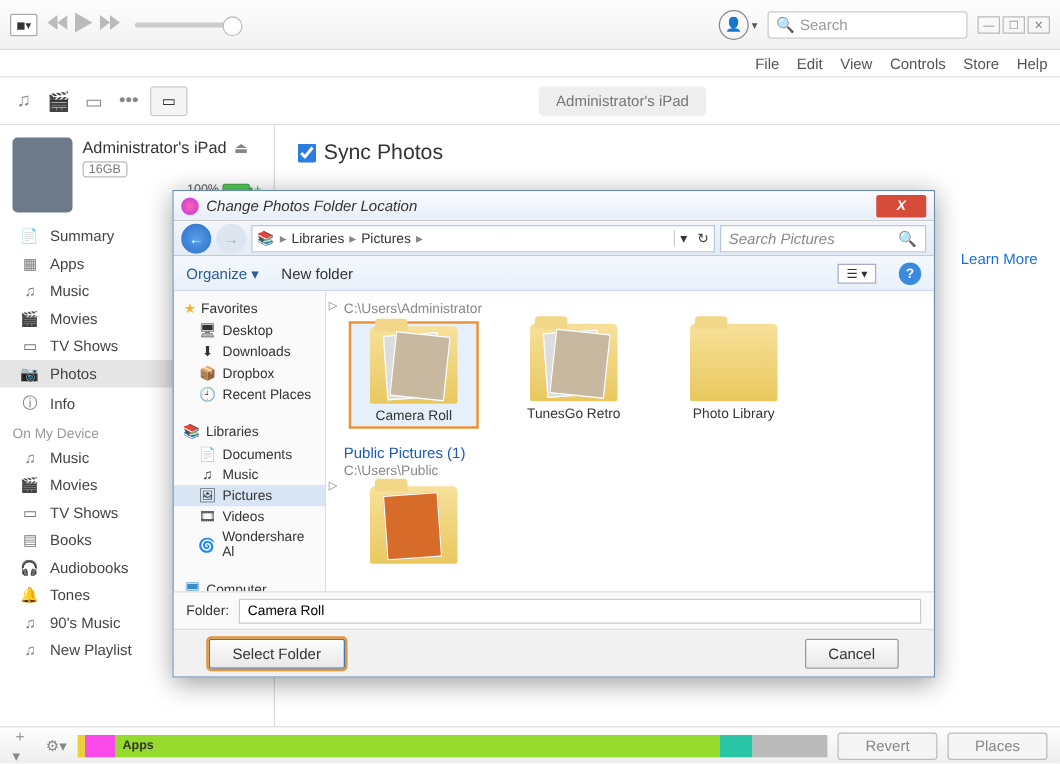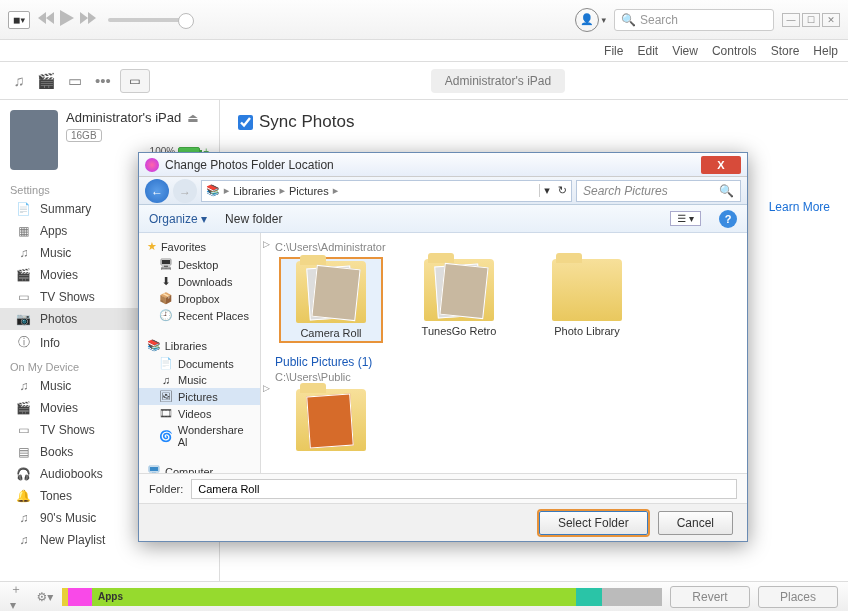--- a/index.html
+++ b/index.html
@@ -45,21 +45,21 @@
 .capacity { flex:1; height:18px; background:#e3e3e3; display:flex; overflow:hidden; position:relative; }
 .cap-seg { height:100%; }
 .cap-photos { background:#e8d038; width:6px; }
 .cap-apps { background:#f949e8; width:24px; }
 .cap-rest { background:#96da2e; flex:1; display:flex; align-items:center; padding-left:6px; font-size:10px; font-weight:bold; }
 .cap-tail1 { width:26px; background:#2ac4a7; }
 .cap-tail2 { width:60px; background:#bbb; }
 .ft-action { width:80px; height:22px; border:1px solid #bbb; background:#f5f5f5; border-radius:3px; display:flex; align-items:center; justify-content:center; color:#888; }
 
 .dialog { position:absolute; left:138px; top:152px; width:610px; height:390px; background:#fff; border:1px solid #6a8bb3; box-shadow:0 4px 20px rgba(0,0,0,.4); display:flex; flex-direction:column; }
-.dlg-title { height:24px; background:linear-gradient(#fbfcfe,#e7eef9); display:flex; align-items:center; padding:0 6px; font-size:12px; gap:6px; border-bottom:1px solid #ccc; }
+.dlg-title { height:24px; background:linear-gradient(#fbfcfe,#e7eef9); display:flex; align-items:center; padding:0 6px; font-size:12px; gap:6px; border-bottom:1px solid #ccc;font-style:italic; }
 .dlg-title .itunes-ic { width:14px; height:14px; border-radius:50%; background:radial-gradient(circle,#f6a,#b3e); }
 .dlg-close { margin-left:auto; width:40px; height:18px; background:#d74b3a; color:#fff; display:flex; align-items:center; justify-content:center; border-radius:2px; font-size:11px; font-weight:bold; }
 .dlg-nav { height:28px; background:linear-gradient(#f2f6fb,#e3ebf5); display:flex; align-items:center; padding:0 6px; gap:4px; border-bottom:1px solid #bcd; }
 .nav-back { width:24px; height:24px; border-radius:50%; background:radial-gradient(circle,#5a9de8,#2a6fc8); color:#fff; display:flex; align-items:center; justify-content:center; font-weight:bold; }
 .nav-fwd { width:24px; height:24px; border-radius:50%; background:#dde6f0; color:#aaa; display:flex; align-items:center; justify-content:center; }
 .breadcrumb { display:flex; align-items:center; gap:4px; flex:1; border:1px solid #b8c8dd; background:#fff; height:22px; padding:0 4px; font-size:11px; }
 .breadcrumb .sep { color:#888; }
 .dlg-search { width:165px; height:22px; border:1px solid #b8c8dd; background:#fff; display:flex; align-items:center; padding:0 6px; color:#888; font-style:italic;gap:39px; }
 .dlg-search .mag { margin-left:auto; color:#3a6db8; font-style:normal; }
 .dlg-toolbar { height:28px; background:linear-gradient(#f5f9fd,#e8f0f9); border-bottom:1px solid #cdd9e8; display:flex; align-items:center; padding:0 10px; gap:18px; font-size:12px; }
@@ -84,21 +84,21 @@
 .folder.sel { outline:2px solid #e8933a; background:#e6f0fb; padding:2px; }
 .folder-ic { width:70px; height:62px; position:relative; }
 .folder-back { position:absolute; inset:0; background:linear-gradient(#f7e09a,#e9c85e); border-radius:4px 4px 2px 2px; }
 .folder-back::before { content:""; position:absolute; top:-6px; left:4px; width:26px; height:10px; background:#f2d788; border-radius:3px 3px 0 0; }
 .thumb { position:absolute; left:12px; top:6px; width:44px; height:52px; background:#ddd; border:1px solid #fff; transform:rotate(-4deg); }
 .thumb2 { transform:rotate(6deg); left:18px; background:#c8b8a0; }
 .folder-lbl { font-size:11px; margin-top:4px; text-align:center; }
 .dlg-footer-row { height:30px; border-top:1px solid #ddd; display:flex; align-items:center; padding:0 10px; gap:8px; background:#fafafa; }
 .dlg-footer-row label { font-size:11px; }
 .dlg-footer-row input { flex:1; height:20px; border:1px solid #ccc; padding:0 6px; font-size:11px; }
-.dlg-actions { height:38px; display:flex; align-items:center; justify-content:flex-end; gap:10px; padding:0 14px; background:#f1f1f1; border-top:1px solid #ddd; }
+.dlg-actions { height:38px; display:flex; align-items:center; justify-content:space-between; gap:10px; padding:0 28px; background:#f1f1f1; border-top:1px solid #ddd; }
 .dlg-btn { height:24px; padding:0 18px; border:1px solid #999; background:linear-gradient(#fdfdfd,#e8e8e8); border-radius:2px; font-size:12px; display:flex; align-items:center; }
 .dlg-btn.primary { outline:2px solid #e8933a; border-color:#3a7abd; }
 </style>
 </head>
 <body>
 
 <div class="toolbar">
   <div class="dd">◼▾</div>
   <div class="media-btns">
     <span><svg width="16" height="12">
@@ -156,21 +156,20 @@
           <span style="color:#888">⏏</span>
         </div>
         <span class="badge">16GB</span>
         <div class="battery">
           <span>100%</span>
           <span class="batt-icon"></span>
             <span style="color:#5a5">+</span>
         </div>
       </div>
     </div>
-    <div class="section-label">Settings</div>
     <div id="sb-settings">
         <div class="sb-item">
           <span class="ic">📄</span>
           <span>Summary</span>
         </div>
         <div class="sb-item">
           <span class="ic">▦</span>
           <span>Apps</span>
         </div>
         <div class="sb-item">

